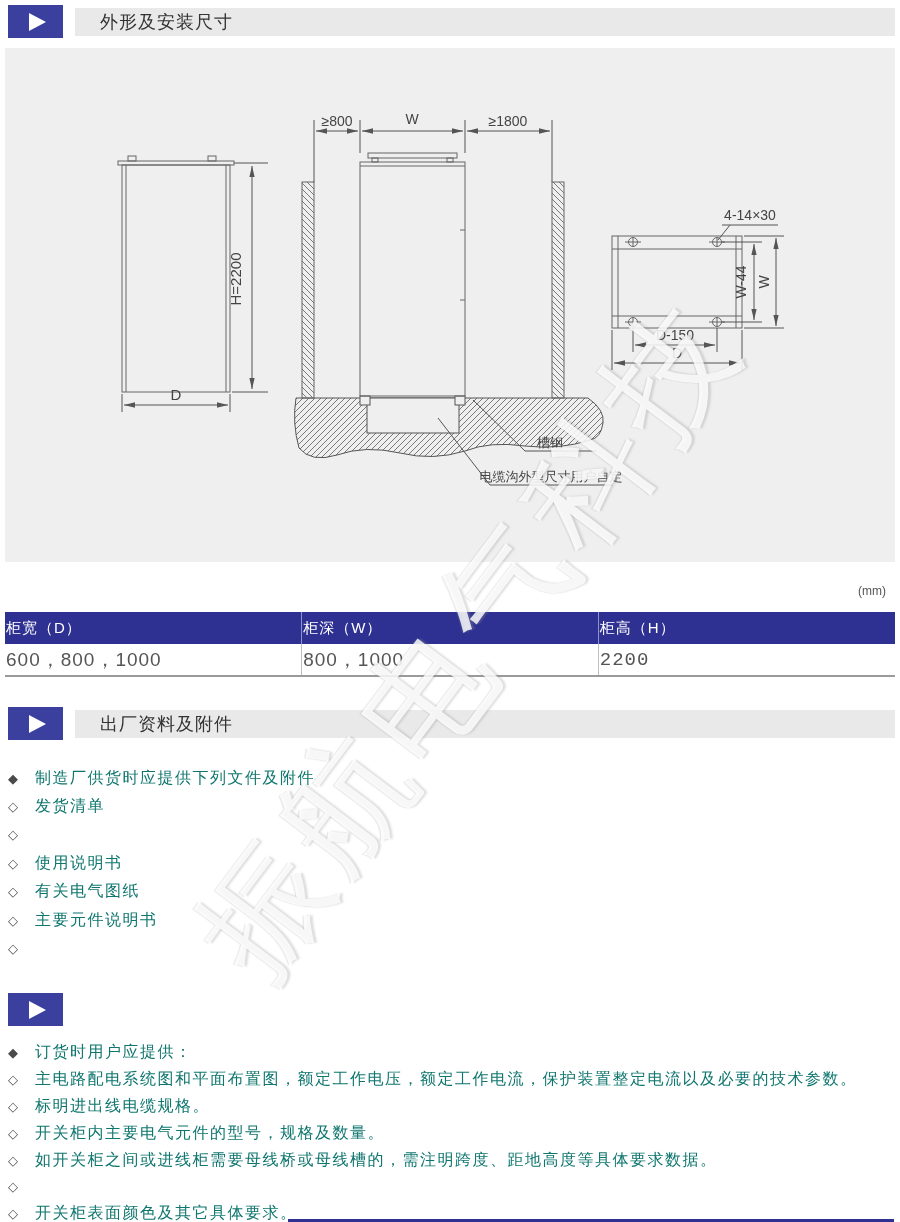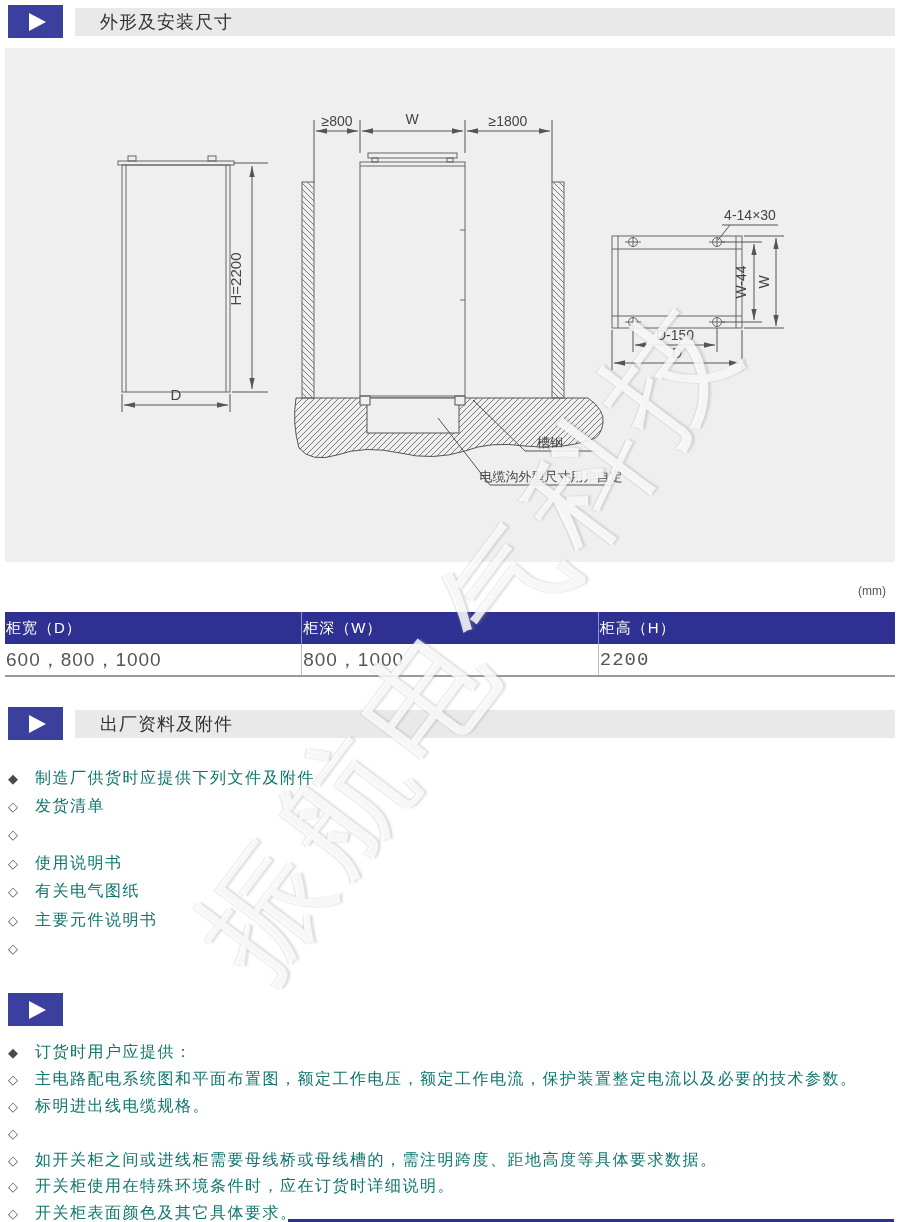--- a/index.html
+++ b/index.html
@@ -250,28 +250,28 @@
     <div class="li">
       <span class="bullet">◇</span>
       <span class="li-text">主电路配电系统图和平面布置图，额定工作电压，额定工作电流，保护装置整定电流以及必要的技术参数。</span>
     </div>
     <div class="li">
       <span class="bullet">◇</span>
       <span class="li-text">标明进出线电缆规格。</span>
     </div>
     <div class="li">
       <span class="bullet">◇</span>
+      <span class="li-text">开关柜内主要电气元件的型号，规格及数量。</span>
     </div>
     <div class="li">
       <span class="bullet">◇</span>
       <span class="li-text">如开关柜之间或进线柜需要母线桥或母线槽的，需注明跨度、距地高度等具体要求数据。</span>
     </div>
     <div class="li">
       <span class="bullet">◇</span>
-      <span class="li-text">开关柜使用在特殊环境条件时，应在订货时详细说明。</span>
     </div>
     <div class="li">
       <span class="bullet">◇</span>
       <span class="li-text">开关柜表面颜色及其它具体要求。</span>
     </div>
   </div>
 
   <div class="watermark">振航电气科技</div>
 
   <div class="bottom-bar"></div>

